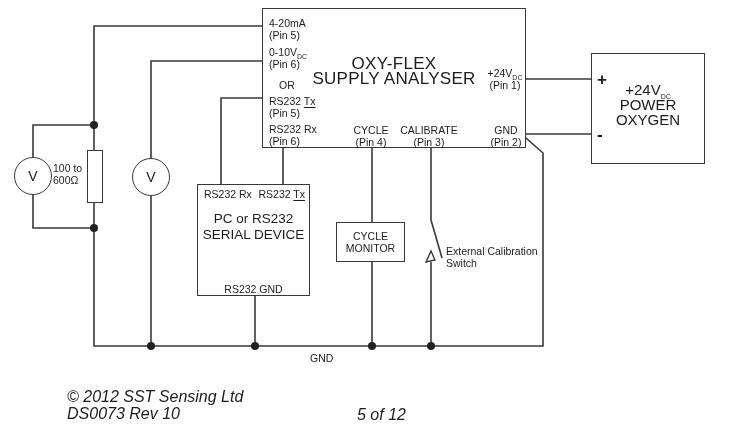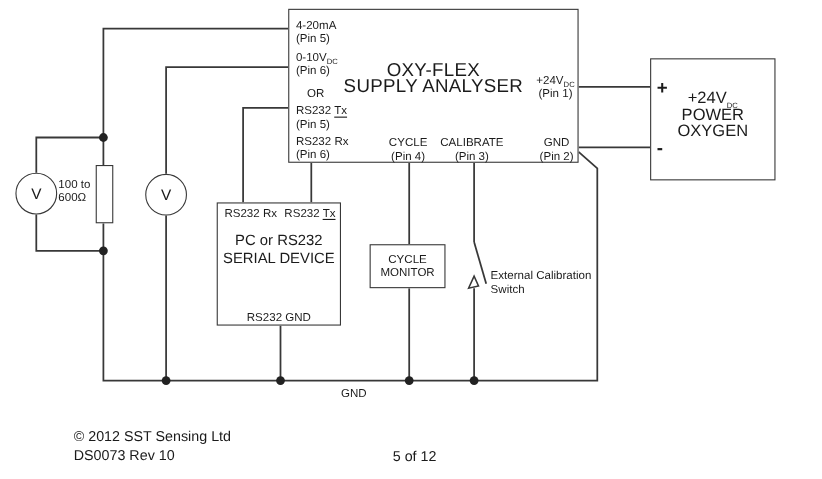--- a/index.html
+++ b/index.html
@@ -22,21 +22,21 @@
   sub{font-size:7px;line-height:0;}
   .vmeter{position:absolute;width:38px;height:38px;border:1.6px solid #383838;border-radius:50%;
           background:#fff;display:flex;align-items:center;justify-content:center;
           font-size:14px;}
   .resistor{position:absolute;left:87px;top:150px;width:16px;height:53px;
             border:1.6px solid #383838;background:#fff;}
   .psu-text{position:absolute;left:0;width:100%;top:28px;font-size:15px;line-height:15px;text-align:center;}
   .term{position:absolute;left:5px;font-size:17px;font-weight:bold;line-height:14px;}
   .pc-main{position:absolute;left:0;width:100%;top:26px;font-size:13.5px;line-height:16px;text-align:center;}
   .mon-text{position:absolute;left:0;width:100%;top:7px;font-size:10.5px;line-height:12px;text-align:center;}
-  .footer{position:absolute;font-size:13px;line-height:16.5px;white-space:nowrap;}
+  .footer{position:absolute;font-size:16px;line-height:16.5px;white-space:nowrap;font-style:italic;}
 </style>
 </head>
 <body>
 
 <div class="canvas">
 
   <svg class="wires" width="747" height="435" viewBox="0 0 747 435">
     <path class="wire" d="M262,26 H94 V125"></path>
     <path class="wire" d="M94,125 V150"></path>
     <path class="wire" d="M94,203 V346 H543 V153 L526,138"></path>

